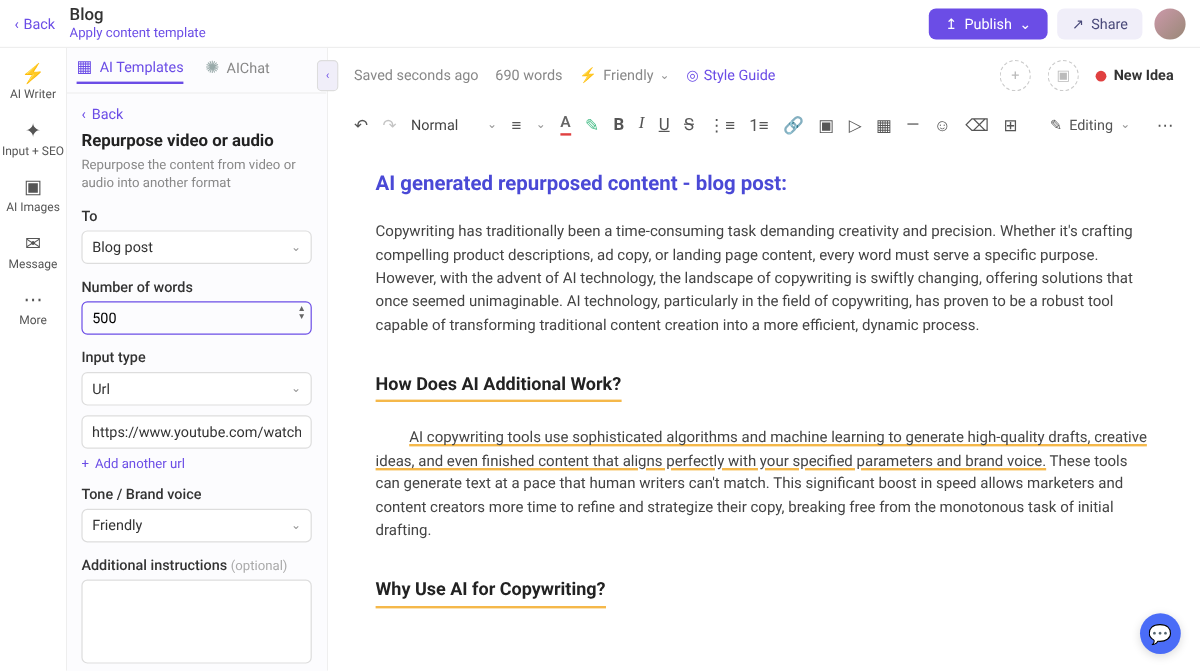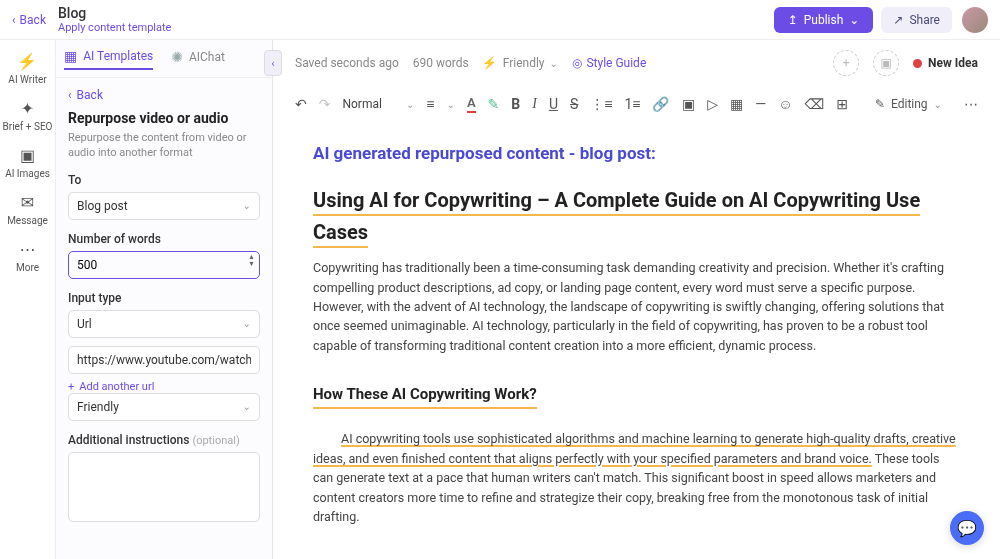--- a/index.html
+++ b/index.html
@@ -102,21 +102,21 @@
   <div class="avatar"></div>
 </div>
 
 <div class="left-rail">
   <div class="rail-item active">
     <span class="ico">⚡</span>
     <span>AI Writer</span>
   </div>
   <div class="rail-item">
     <span class="ico">✦</span>
-    <span>Brief + SEO</span>
+    <span>Input + SEO</span>
   </div>
   <div class="rail-item">
     <span class="ico">▣</span>
     <span>AI Images</span>
   </div>
   <div class="rail-item">
     <span class="ico">✉</span>
     <span>Message</span>
   </div>
   <div class="rail-item">
@@ -164,20 +164,21 @@
       <span>Url</span>
       <span class="chev">⌄</span>
     </div>
 
     <input class="text-input" style="margin-top: 8px;" type="text" value="https://www.youtube.com/watch?v=0L8ft">
     <div class="add-url">
       <span>+</span>
       <span>Add another url</span>
     </div>
 
+    <label class="form-label">Tone / Brand voice</label>
     <div class="select">
       <span>Friendly</span>
       <span class="chev">⌄</span>
     </div>
 
     <label class="form-label">
       <span>Additional instructions</span>
       <span class="opt">(optional)</span>
     </label>
     <textarea class="textarea" style=""></textarea>
@@ -240,23 +241,22 @@
     <div class="edit-chip">
       <span>✎</span>
       <span>Editing</span>
       <span class="chev">⌄</span>
     </div>
     <span class="tb-ico" style="margin-left:10px">⋯</span>
   </div>
 
   <div class="content">
     <div class="lead">AI generated repurposed content - blog post:</div>
-    <div><h1>Using AI for Copywriting – A Complete Guide on AI Copywriting Use Cases</h1></div>
     <p>Copywriting has traditionally been a time-consuming task demanding creativity and precision. Whether it's crafting compelling product descriptions, ad copy, or landing page content, every word must serve a specific purpose. However, with the advent of AI technology, the landscape of copywriting is swiftly changing, offering solutions that once seemed unimaginable. AI technology, particularly in the field of copywriting, has proven to be a robust tool capable of transforming traditional content creation into a more efficient, dynamic process.</p>
-    <div><h2>How These AI Copywriting Work?</h2></div>
+    <div><h2>How Does AI Additional Work?</h2></div>
     <p>
       <span class="underline-link">AI copywriting tools use sophisticated algorithms and machine learning to generate high-quality drafts, creative ideas, and even finished content that aligns perfectly with your specified parameters and brand voice.</span><span> These tools can generate text at a pace that human writers can't match. This significant boost in speed allows marketers and content creators more time to refine and strategize their copy, breaking free from the monotonous task of initial drafting.</span>
     </p>
     <div><h2>Why Use AI for Copywriting?</h2></div>
 
   </div>
 </div>
 
 <div class="help-bubble">
   <span>💬</span>

